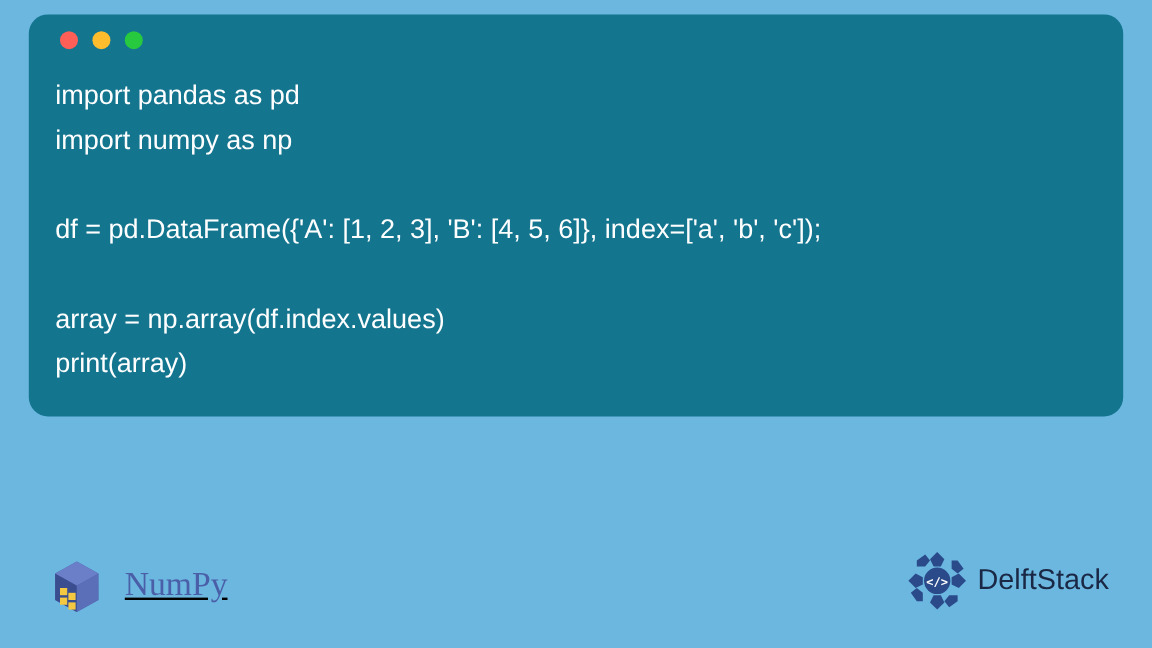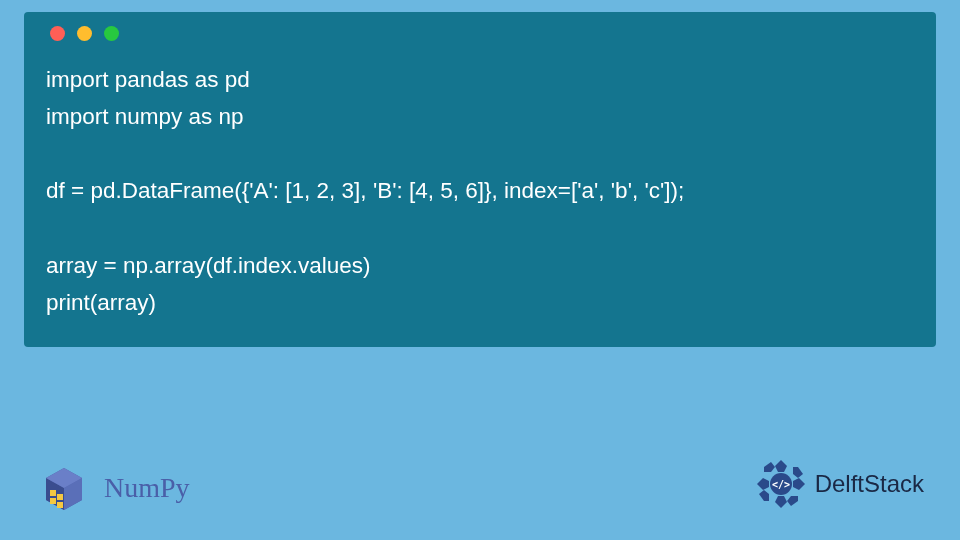--- a/index.html
+++ b/index.html
@@ -10,21 +10,21 @@
     font-family: -apple-system, BlinkMacSystemFont, "Segoe UI", Arial, sans-serif;
     position: relative;
     overflow: hidden;
   }
   .code-card {
     position: absolute;
     left: 24px;
     top: 12px;
     right: 24px;
     background: #14758f;
-    border-radius: 4px;
+    border-radius: 16px;
     padding: 14px 22px 26px 22px;
   }
   .window-dots {
     display: flex;
     gap: 12px;
     margin-bottom: 20px;
     padding-left: 4px;
   }
   .dot {
     width: 15px;
@@ -41,20 +41,21 @@
     font-family: -apple-system, BlinkMacSystemFont, "Segoe UI", Arial, sans-serif;
     white-space: pre;
   }
   .footer-left {
     position: absolute;
     left: 36px;
     bottom: 24px;
     display: flex;
     align-items: center;
     gap: 12px;
+    text-decoration: underline;
   }
   .numpy-cube {
     width: 56px;
     height: 56px;
     position: relative;
   }
   .numpy-cube svg { width: 100%; height: 100%; }
   .numpy-text {
     font-size: 28px;
     color: #4a5fa8;

